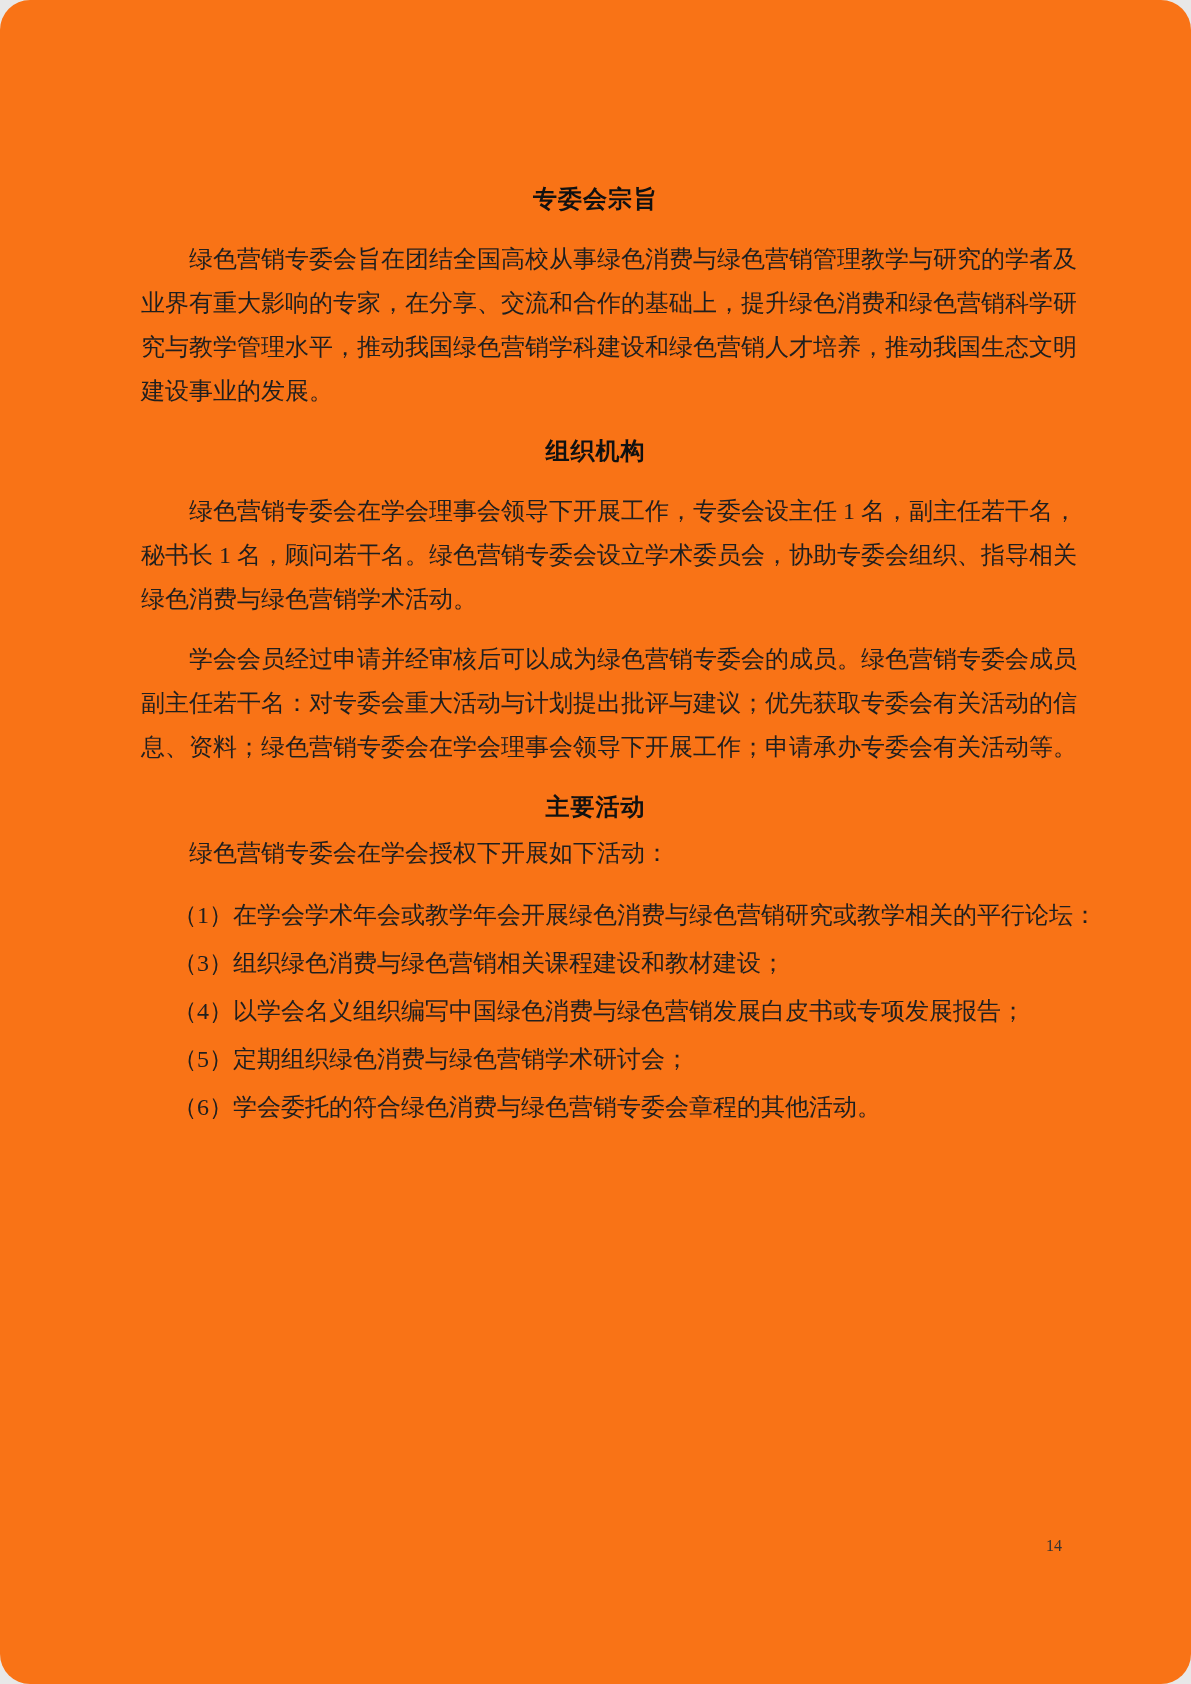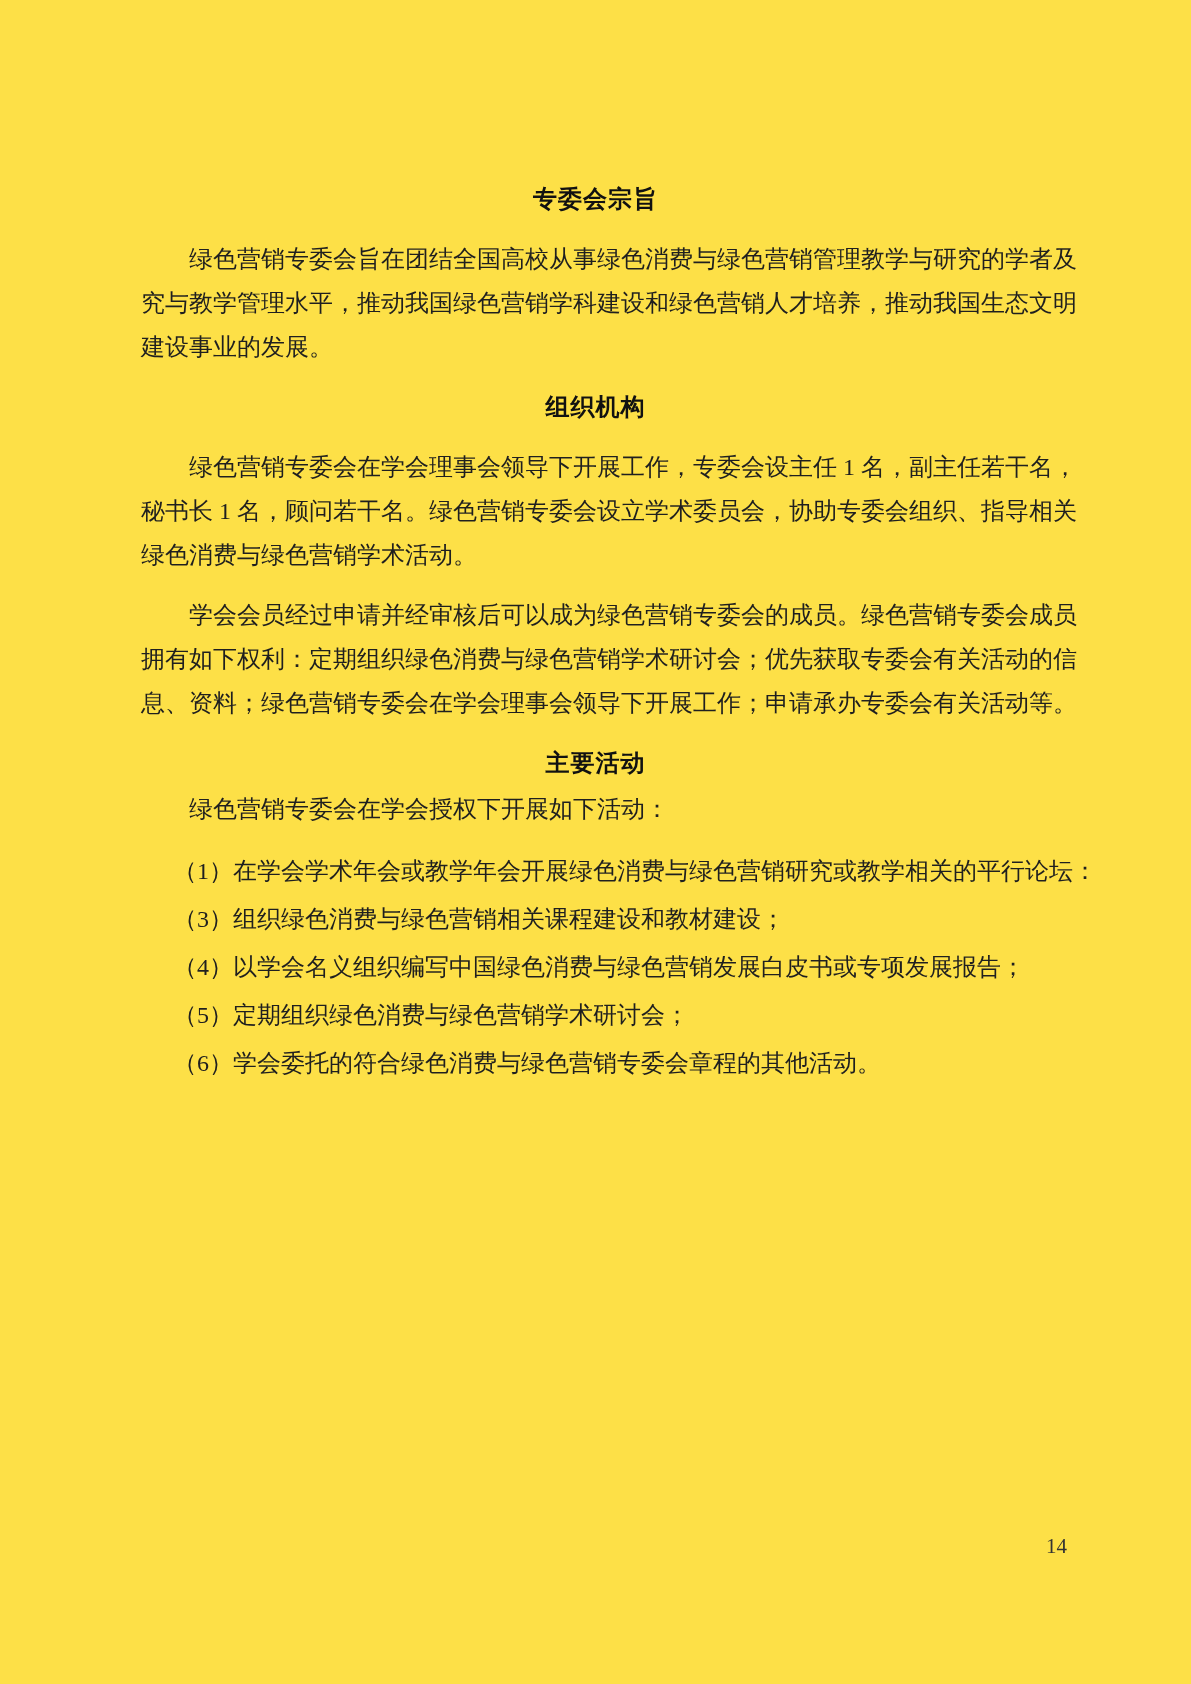--- a/index.html
+++ b/index.html
@@ -1,23 +1,24 @@
 <!DOCTYPE html>
 <html><head>
 <meta charset="utf-8">
 <style>
   html, body { margin: 0; padding: 0; background: #e8e8e8; }
   .sheet {
     position: relative;
     width: 1191px;
     height: 1684px;
-    background: #fde047;
+    background: #f97316;
     font-family: "Liberation Serif", "DejaVu Serif", serif;
     color: #1f1f1f;
     overflow: hidden;
+    border-radius: 30px;
   }
   .content {
     position: absolute;
     left: 125px;
     top: 177px;
     width: 941px;
     font-size: 24px;
     line-height: 44px;
   }
   .hd {
@@ -37,48 +38,49 @@
   .p3 { margin-top: 13px; }
   .hd-activities { margin-top: 12px; font-family: Liberation Serif, serif; }
   .p4 { margin-top: 2px; }
   .list { margin-top: 4px; }
   .item { line-height: 48px; }
   .pageno {
     position: absolute;
     left: 1046px;
     top: 1533px;
     width: 40px;
-    font-size: 21px;
+    font-size: 16px;
     line-height: 26px;
     color: #333333;
     font-family: "Liberation Serif", "DejaVu Serif", serif;
   }
 </style>
 </head>
 <body>
 
 <div class="sheet">
   <div class="content">
 
     <h2 class="hd">专委会宗旨</h2>
     <div class="para">
       <div class="ln i">绿色营销专委会旨在团结全国高校从事绿色消费与绿色营销管理教学与研究的学者及</div>
+      <div class="ln">业界有重大影响的专家，在分享、交流和合作的基础上，提升绿色消费和绿色营销科学研</div>
       <div class="ln">究与教学管理水平，推动我国绿色营销学科建设和绿色营销人才培养，推动我国生态文明</div>
       <div class="ln">建设事业的发展。</div>
     </div>
 
     <h2 class="hd">组织机构</h2>
     <div class="para">
       <div class="ln i">绿色营销专委会在学会理事会领导下开展工作，专委会设主任 1 名，副主任若干名，</div>
       <div class="ln">秘书长 1 名，顾问若干名。绿色营销专委会设立学术委员会，协助专委会组织、指导相关</div>
       <div class="ln">绿色消费与绿色营销学术活动。</div>
     </div>
     <div class="para p3">
       <div class="ln i">学会会员经过申请并经审核后可以成为绿色营销专委会的成员。绿色营销专委会成员</div>
-      <div class="ln">拥有如下权利：定期组织绿色消费与绿色营销学术研讨会；优先获取专委会有关活动的信</div>
+      <div class="ln">副主任若干名：对专委会重大活动与计划提出批评与建议；优先获取专委会有关活动的信</div>
       <div class="ln">息、资料；绿色营销专委会在学会理事会领导下开展工作；申请承办专委会有关活动等。</div>
     </div>
 
     <h2 class="hd hd-activities">主要活动</h2>
     <div class="para p4">
       <div class="ln i">绿色营销专委会在学会授权下开展如下活动：</div>
     </div>
 
     <div class="list">
       <div class="ln i item">（1）在学会学术年会或教学年会开展绿色消费与绿色营销研究或教学相关的平行论坛：</div>

